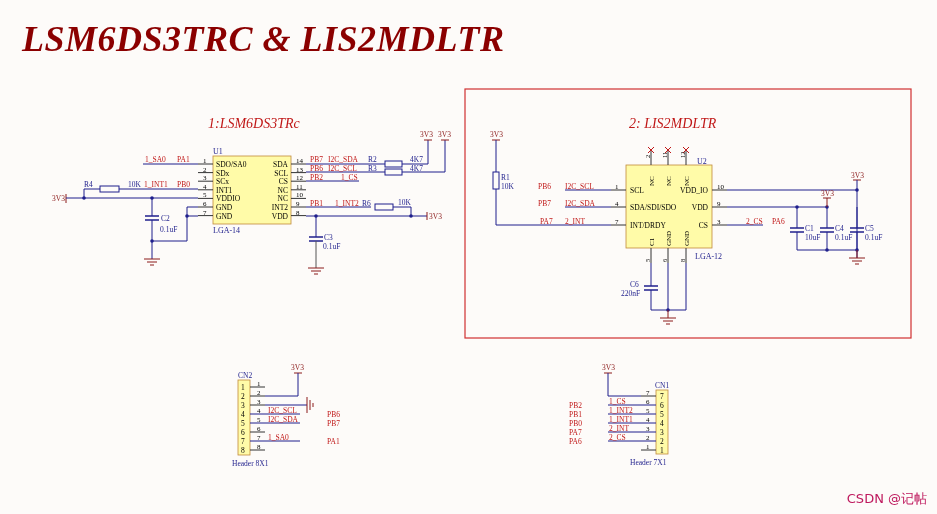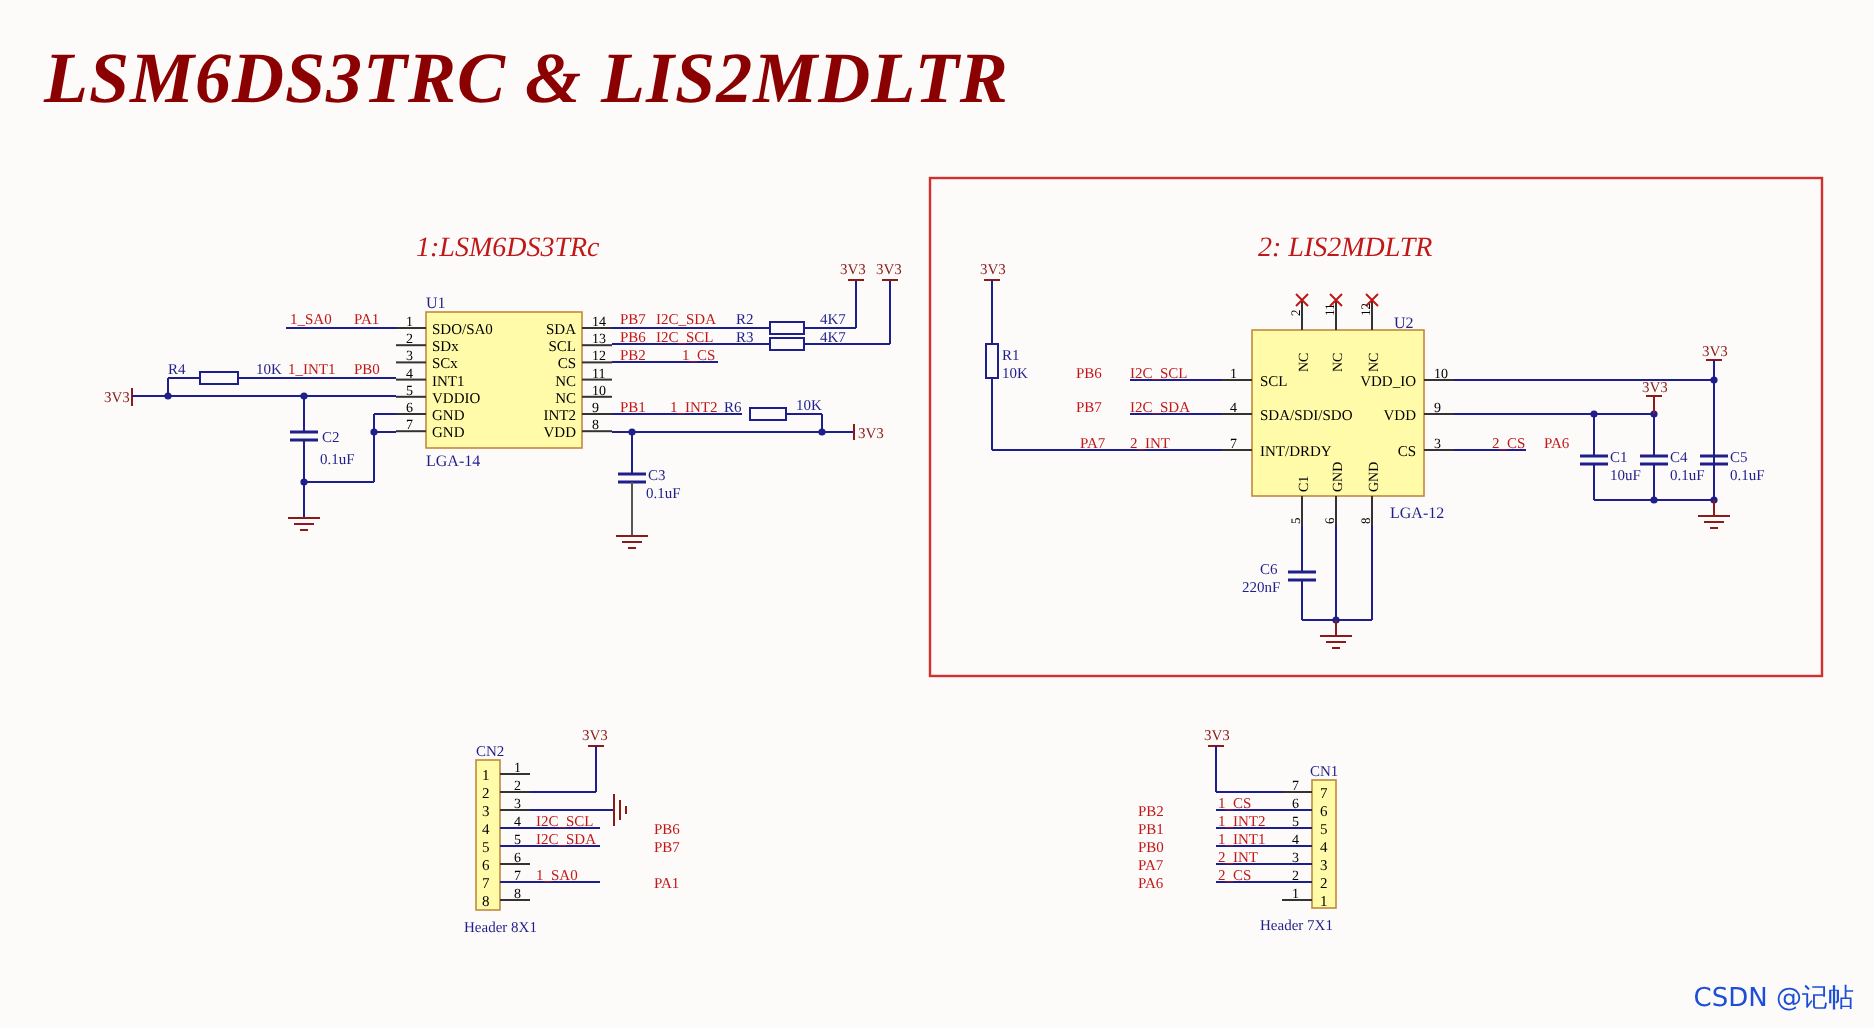--- a/index.html
+++ b/index.html
@@ -1,19 +1,19 @@
 <!DOCTYPE html>
 <html><head>
 <meta charset="utf-8">
 <style>
   html,body{margin:0;padding:0;background:#fdfbf9;}
   #root{position:relative;width:937px;height:514px;overflow:hidden;background:#fdfbf9;font-family:"Liberation Serif",serif;}
   .title{position:absolute;left:22px;top:18px;font-size:36px;font-weight:bold;font-style:italic;color:#8b0000;letter-spacing:0.5px;white-space:nowrap;}
   svg{position:absolute;left:0;top:0;}
-  .wm{position:absolute;right:10px;bottom:6px;font-family:"DejaVu Sans",sans-serif;font-size:13px;color:#1d4ed8;}
+  .wm{position:absolute;right:10px;bottom:6px;font-family:"DejaVu Sans",sans-serif;font-size:13px;color:#be185d;}
   text{font-family:"Liberation Serif",serif;}
 </style>
 </head>
 <body>
 
 <div id="root">
   <div class="title">LSM6DS3TRC &amp; LIS2MDLTR</div>
 
   <svg id="sch" width="937" height="514" viewBox="0 0 937 514">
 

